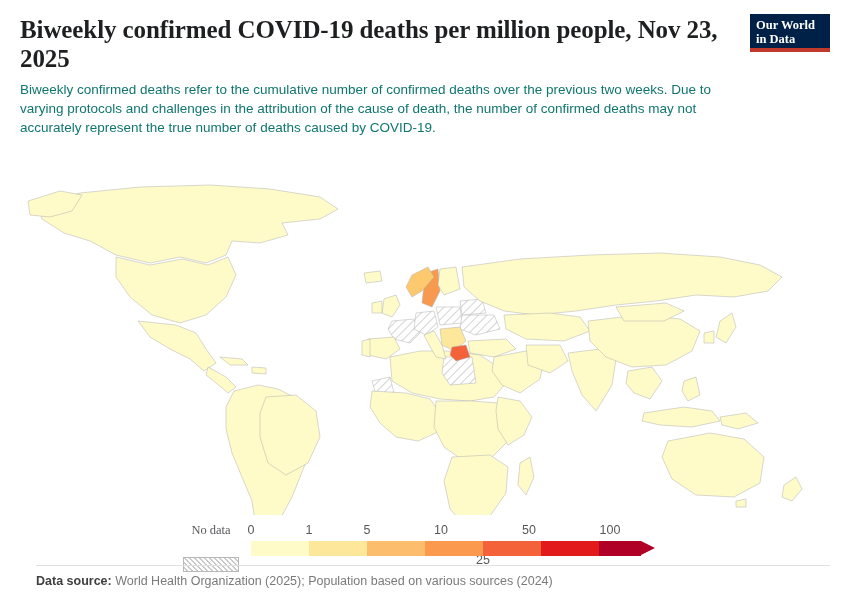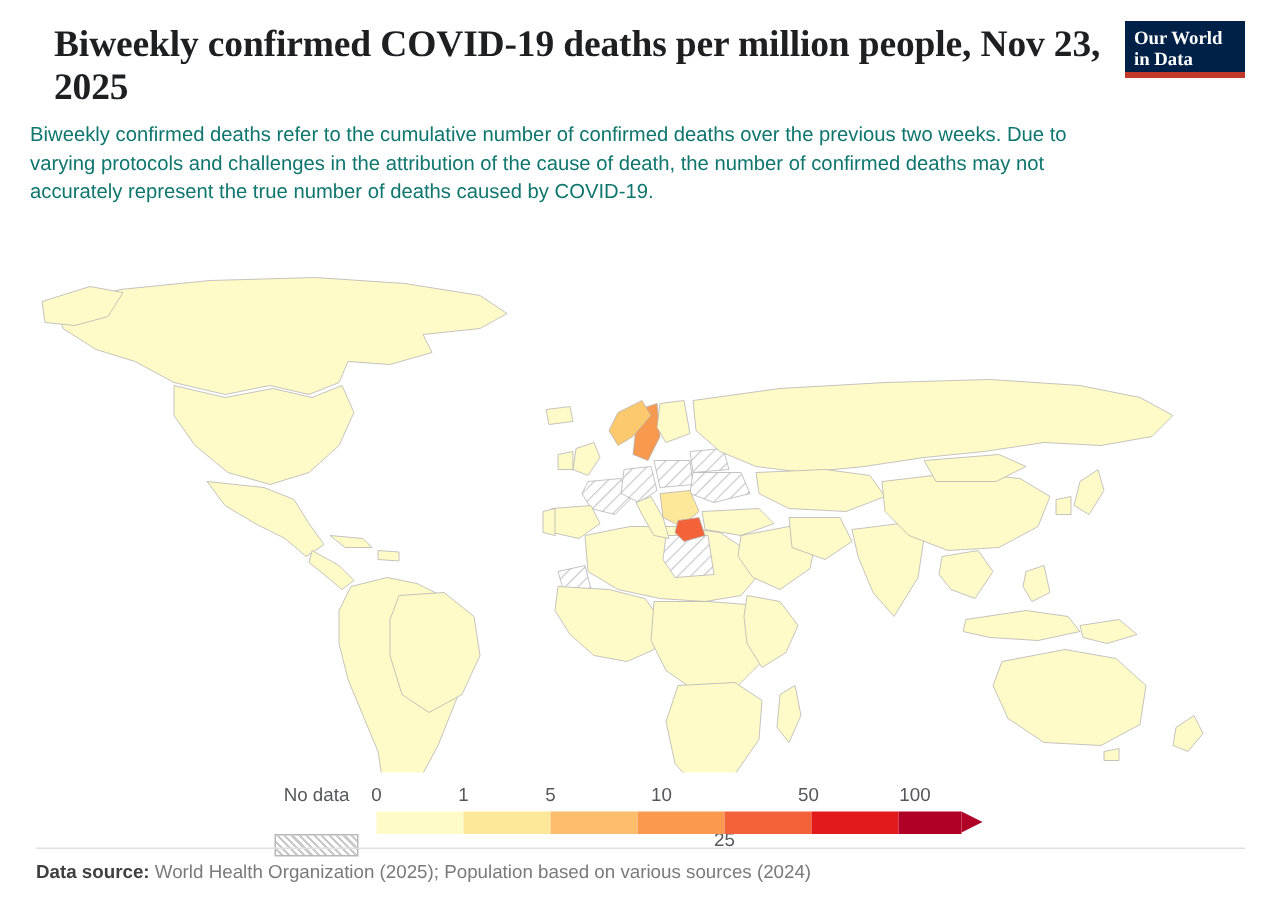--- a/index.html
+++ b/index.html
@@ -23,21 +23,21 @@
   }
   .header {
     position: relative;
   }
   .title {
     font-family: "Liberation Serif", serif;
     font-size: 25px;
     font-weight: bold;
     letter-spacing: -0.1px;
     color: #1d1f21;
-    margin: 0 0 6px 16px;
+    margin: 0 0 6px 0;
     line-height: 1.15;
     max-width: 730px;
   }
   .subtitle {
     font-size: 13.5px;
     line-height: 1.42;
     color: #0f766e;
     max-width: 735px;
     margin: 0;
   }
@@ -82,20 +82,21 @@
   .nodata-block {
     display: flex;
     flex-direction: column;
     align-items: center;
     margin-right: 12px;
   }
   .nodata-label {
     font-size: 12.5px;
     color: #57585b;
     margin-bottom: 19px;
+    font-family: Liberation Serif, serif;
   }
   .nodata-swatch {
     width: 56px;
     height: 15px;
     border: 1px solid #b8b8b8;
     box-sizing: border-box;
     background-color: #ffffff;
     background-image: repeating-linear-gradient(
       45deg,
       #ffffff 0px,
@@ -127,21 +128,21 @@
     height: 15px;
   }
   .scale-arrow {
     width: 0;
     height: 0;
     border-top: 7.5px solid transparent;
     border-bottom: 7.5px solid transparent;
   }
   .footer {
     position: absolute;
-    left: 24px;
+    left: 36px;
     right: 20px;
     bottom: 12px;
     border-top: 1px solid #e0e0e0;
     padding-top: 8px;
     font-size: 12.5px;
     color: #7a7a7a;
     display: flex;
     justify-content: space-between;
     align-items: baseline;
   }
@@ -250,21 +251,21 @@
         <div class="nodata-swatch"></div>
       </div>
 
       <div class="scale-block">
         <div class="scale-ticks">
           <span class="scale-tick" style="left:0px;">0</span>
           <span class="scale-tick" style="left:58px;">1</span>
           <span class="scale-tick" style="left:116px;">5</span>
           <span class="scale-tick" style="left:190px;">10</span>
           <span class="scale-tick" style="left:232px;margin-top:30px;">25</span>
-          <span class="scale-tick" style="left:288px;">50</span>
+          <span class="scale-tick" style="left:278px;">50</span>
           <span class="scale-tick" style="left:359px;">100</span>
         </div>
         <div class="scale-bars">
           <div class="scale-bar" style="width:58px;background:#fffbc8;"></div>
           <div class="scale-bar" style="width:58px;background:#fde79a;"></div>
           <div class="scale-bar" style="width:58px;background:#fcbe6d;"></div>
           <div class="scale-bar" style="width:58px;background:#fb9a4f;"></div>
           <div class="scale-bar" style="width:58px;background:#f4623a;"></div>
           <div class="scale-bar" style="width:58px;background:#e31a1c;"></div>
           <div class="scale-bar" style="width:42px;background:#b10026;"></div>

